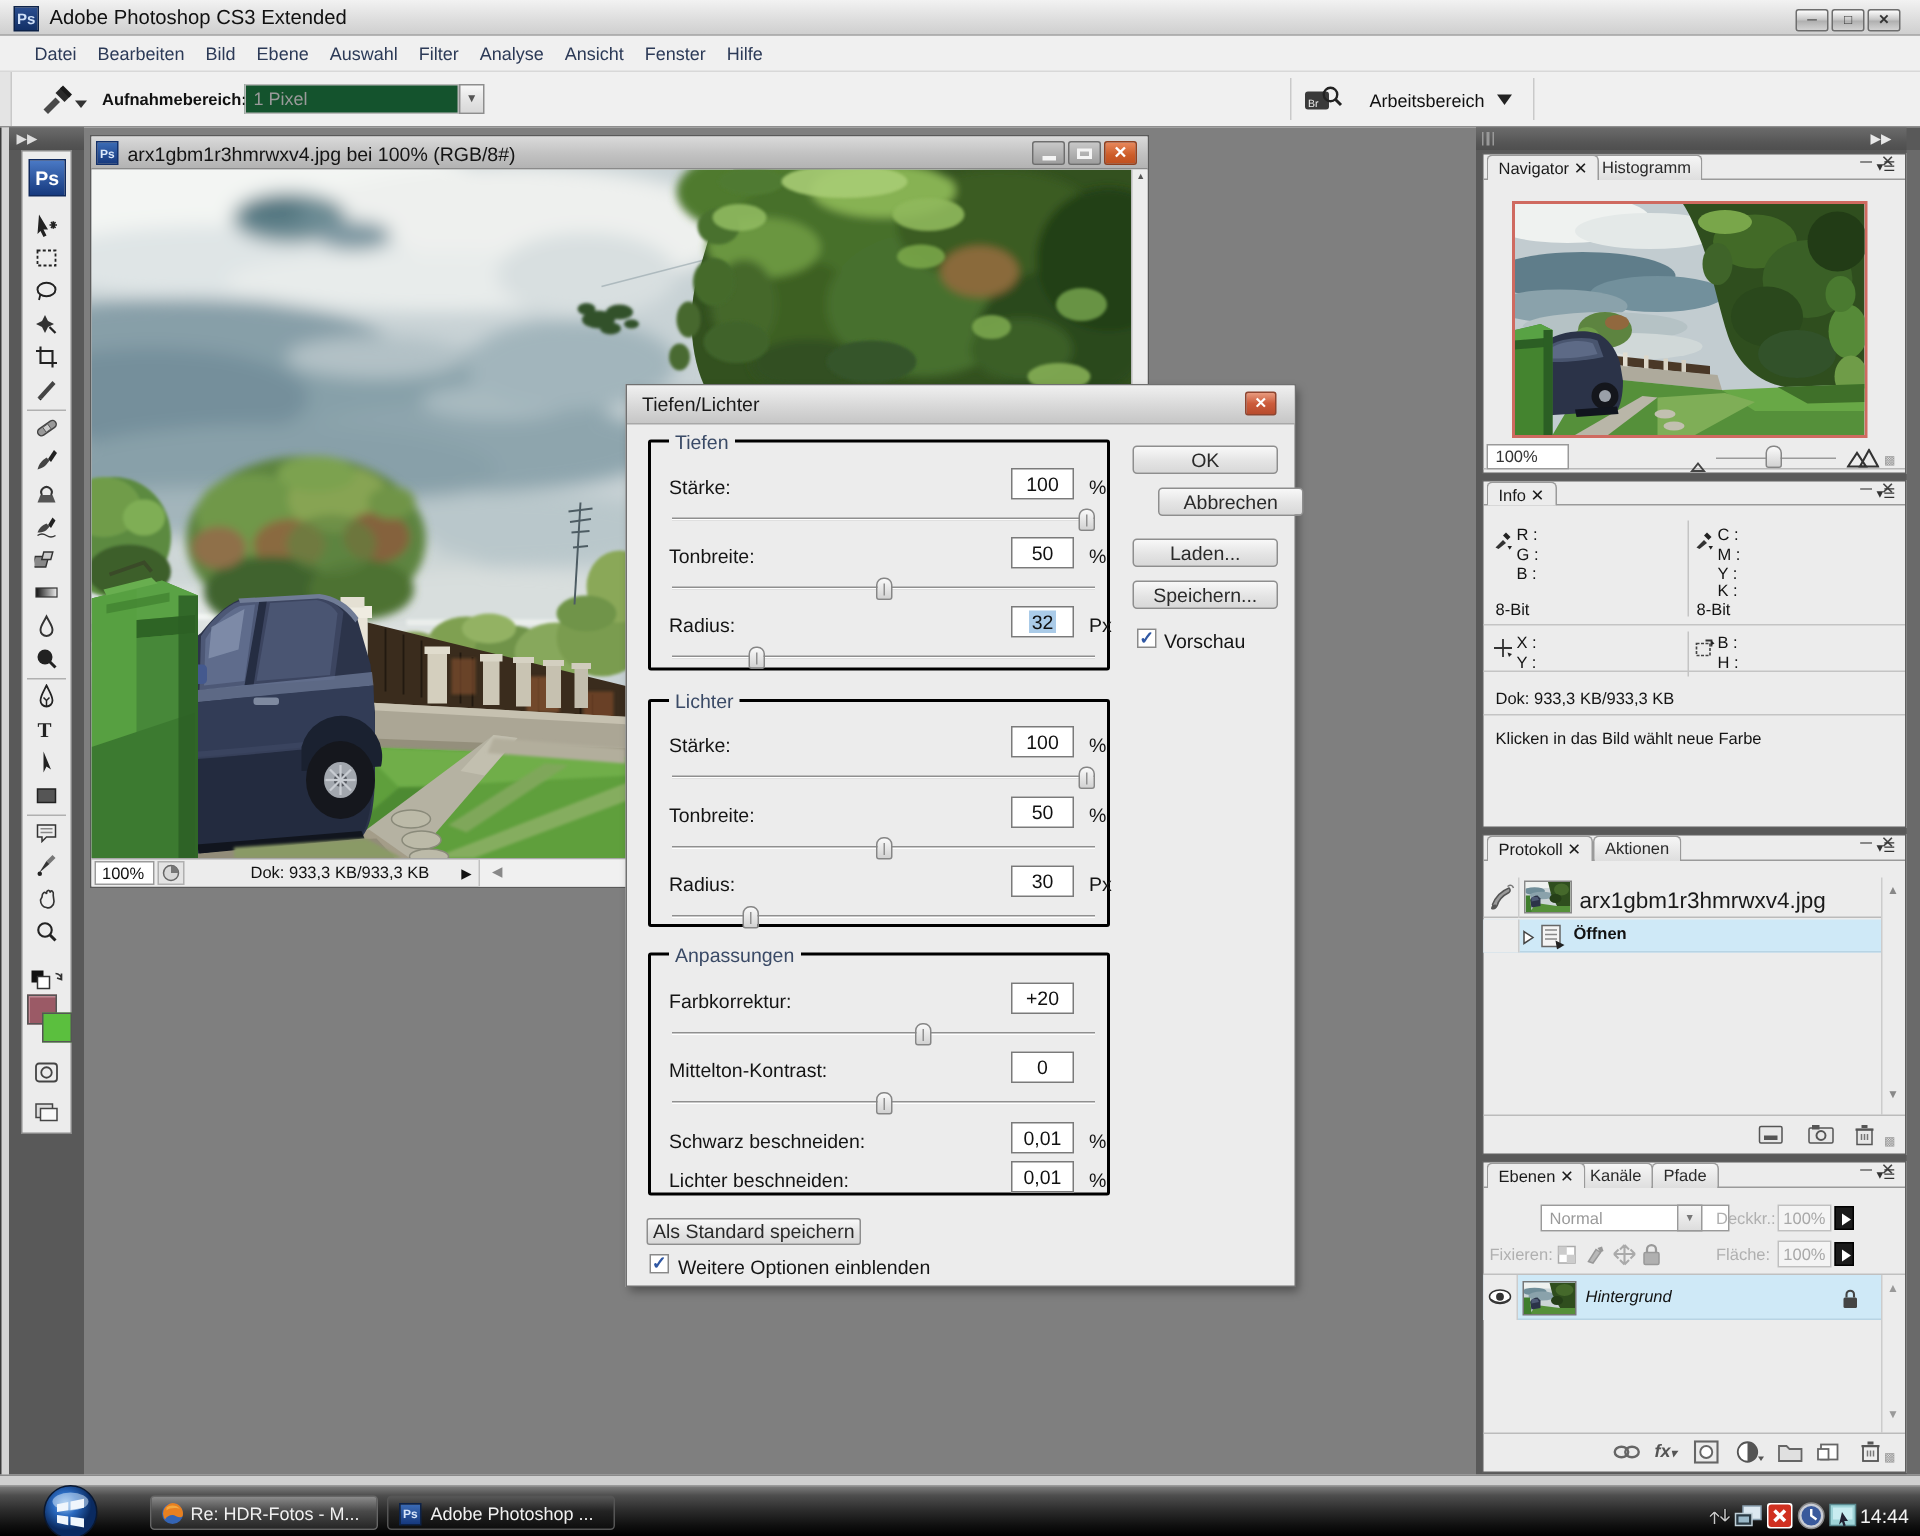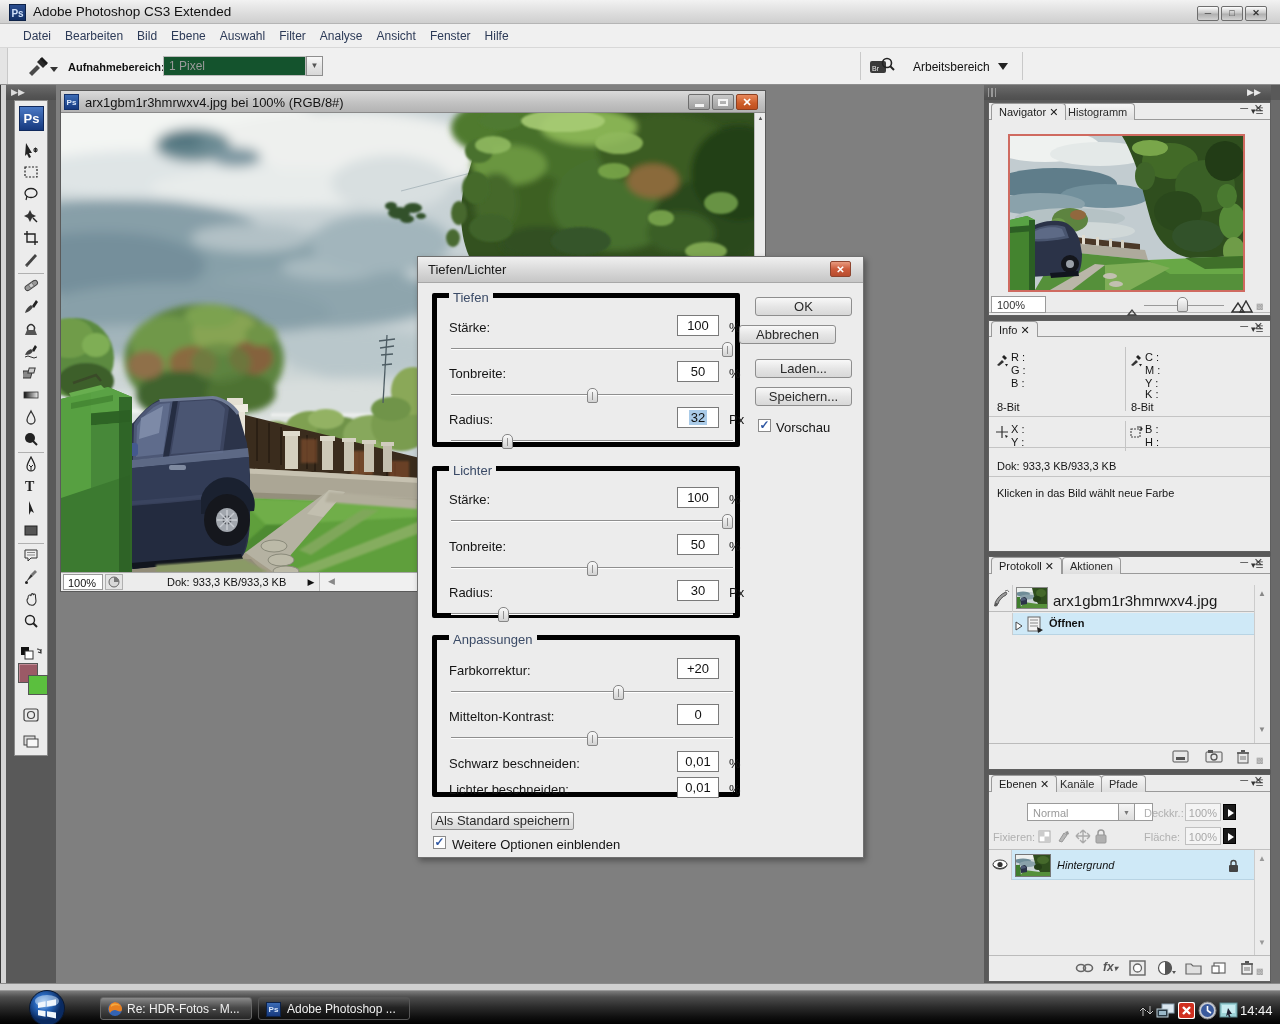--- a/index.html
+++ b/index.html
@@ -39,21 +39,21 @@
 .flyout { position:absolute; right:3px; top:3px; width:16px; height:11px; font-size:9px; color:#333; }
 
 
 #docwin { left:60px; top:90px; width:706px; height:502px; background:#f0f0f0; border:1px solid #5a5a5a; }
 #dialog { left:417px; top:256px; width:447px; height:602px; background:#ececec;
   border:1px solid #707070; box-shadow:2px 3px 6px rgba(0,0,0,.35); }
 
 .field { position:absolute; background:#fff; border:1px solid #7a7a7a; font-size:13px; color:#101010; text-align:center; }
 .btn { position:absolute; background:linear-gradient(#f8f8f8,#e4e4e4 55%,#d8d8d8); border:1px solid #8e8e8e;
   border-radius:3px; font-size:13px; color:#2a2a2a; text-align:center; }
-.gbox { position:absolute; border:5px solid #000000; border-radius:2px; }
+.gbox { position:absolute; border:2px solid #000000; border-radius:2px; }
 .glabel { position:absolute; top:-8px; left:12px; background:#ececec; padding:0 4px; font-size:13px; color:#3a4a66; }
 .slider { position:absolute; height:15px; }
 .slider .track { position:absolute; left:0; right:0; top:6px; height:2px;
   background:#8f8f8f; border-bottom:1px solid #fff; }
 .slider .thumb { position:absolute; top:0px; width:11px; height:15px;
   background:linear-gradient(#fafafa,#d2d2d2); border:1px solid #868686;
   border-radius:5px 5px 2px 2px; }
 .slider .thumb:after { content:""; position:absolute; left:4px; top:3px; width:1px; height:8px; background:#909090; }
 .cb { position:absolute; width:13px; height:13px; background:#fff; border:1px solid #8a8a8a;
   color:#2f57a3; font-size:12px; font-weight:bold; line-height:11px; text-align:center; }
@@ -574,21 +574,21 @@
       </div>
     <div class="lbl" style="left:12px;top:116px;">Schwarz beschneiden:</div>
     <div class="field" style="left:240px;top:111px;width:42px;height:21px;line-height:19px;">0,01</div>
     <div class="lbl" style="left:292px;top:116px;">%</div>
     <div class="lbl" style="left:12px;top:142px;">Lichter beschneiden:</div>
     <div class="field" style="left:240px;top:137px;width:42px;height:21px;line-height:19px;">0,01</div>
     <div class="lbl" style="left:292px;top:142px;">%</div>
   </div>
 
   <div class="btn" style="left:337px;top:40px;width:97px;height:19px;line-height:17px;">OK</div>
-  <div class="btn" style="left:321px;top:68px;width:97px;height:19px;line-height:17px;">Abbrechen</div>
+  <div class="btn" style="left:354px;top:68px;width:97px;height:19px;line-height:17px;">Abbrechen</div>
   <div class="btn" style="left:337px;top:102px;width:97px;height:19px;line-height:17px;">Laden...</div>
   <div class="btn" style="left:337px;top:130px;width:97px;height:19px;line-height:17px;">Speichern...</div>
   <div class="cb" style="left:340px;top:162px;">✓</div>
   <div class="lbl" style="left:358px;top:163px;">Vorschau</div>
 
   <div class="btn" style="left:13px;top:555px;width:143px;height:18px;line-height:16px;border-radius:2px;">Als Standard speichern</div>
   <div class="cb" style="left:15px;top:579px;">✓</div>
   <div class="lbl" style="left:34px;top:580px;">Weitere Optionen einblenden</div>
 </div>
 

